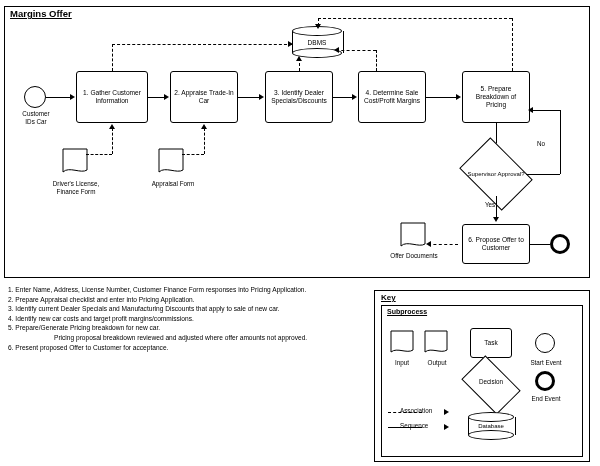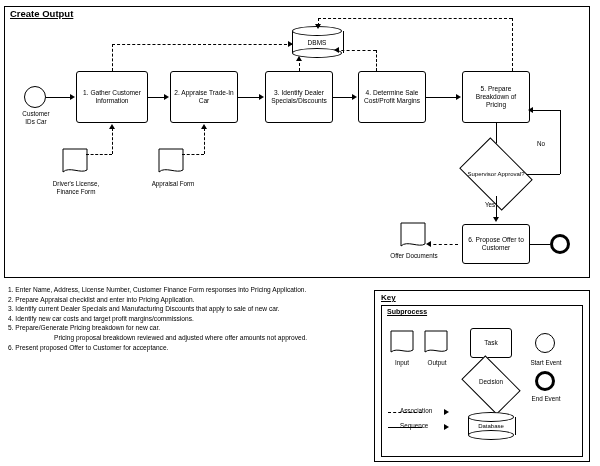--- a/index.html
+++ b/index.html
@@ -71,21 +71,21 @@
   #sub-frame{left:381px;top:305px;width:200px;height:150px;border:1px solid #000;background:#fff;}
   #sub-title{left:387px;top:308px;font-size:7px;font-weight:bold;text-decoration:underline;}
   .key-lbl{font-size:6.3px;text-align:center;}
 </style>
 </head>
 <body>
 
 <div id="root">
 
   <div class="abs frame" id="proc-frame"></div>
-  <div class="abs" id="proc-title">Create Output</div>
+  <div class="abs" id="proc-title">Margins Offer</div>
 
   <div class="abs ev ev-start" style="left:24px;top:86px;width:22px;height:22px;"></div>
   <div class="abs cap" style="left:8px;top:110px;width:56px;">
     <div>Customer</div>
     <div>IDs Car</div>
   </div>
 
   <div class="abs task" style="left:76px;top:71px;width:72px;height:52px;">1. Gather Customer Information</div>
   <div class="abs task" style="left:170px;top:71px;width:68px;height:52px;">2. Appraise Trade-In Car</div>
   <div class="abs task" style="left:265px;top:71px;width:68px;height:52px;">3. Identify Dealer Specials/Discounts</div>

